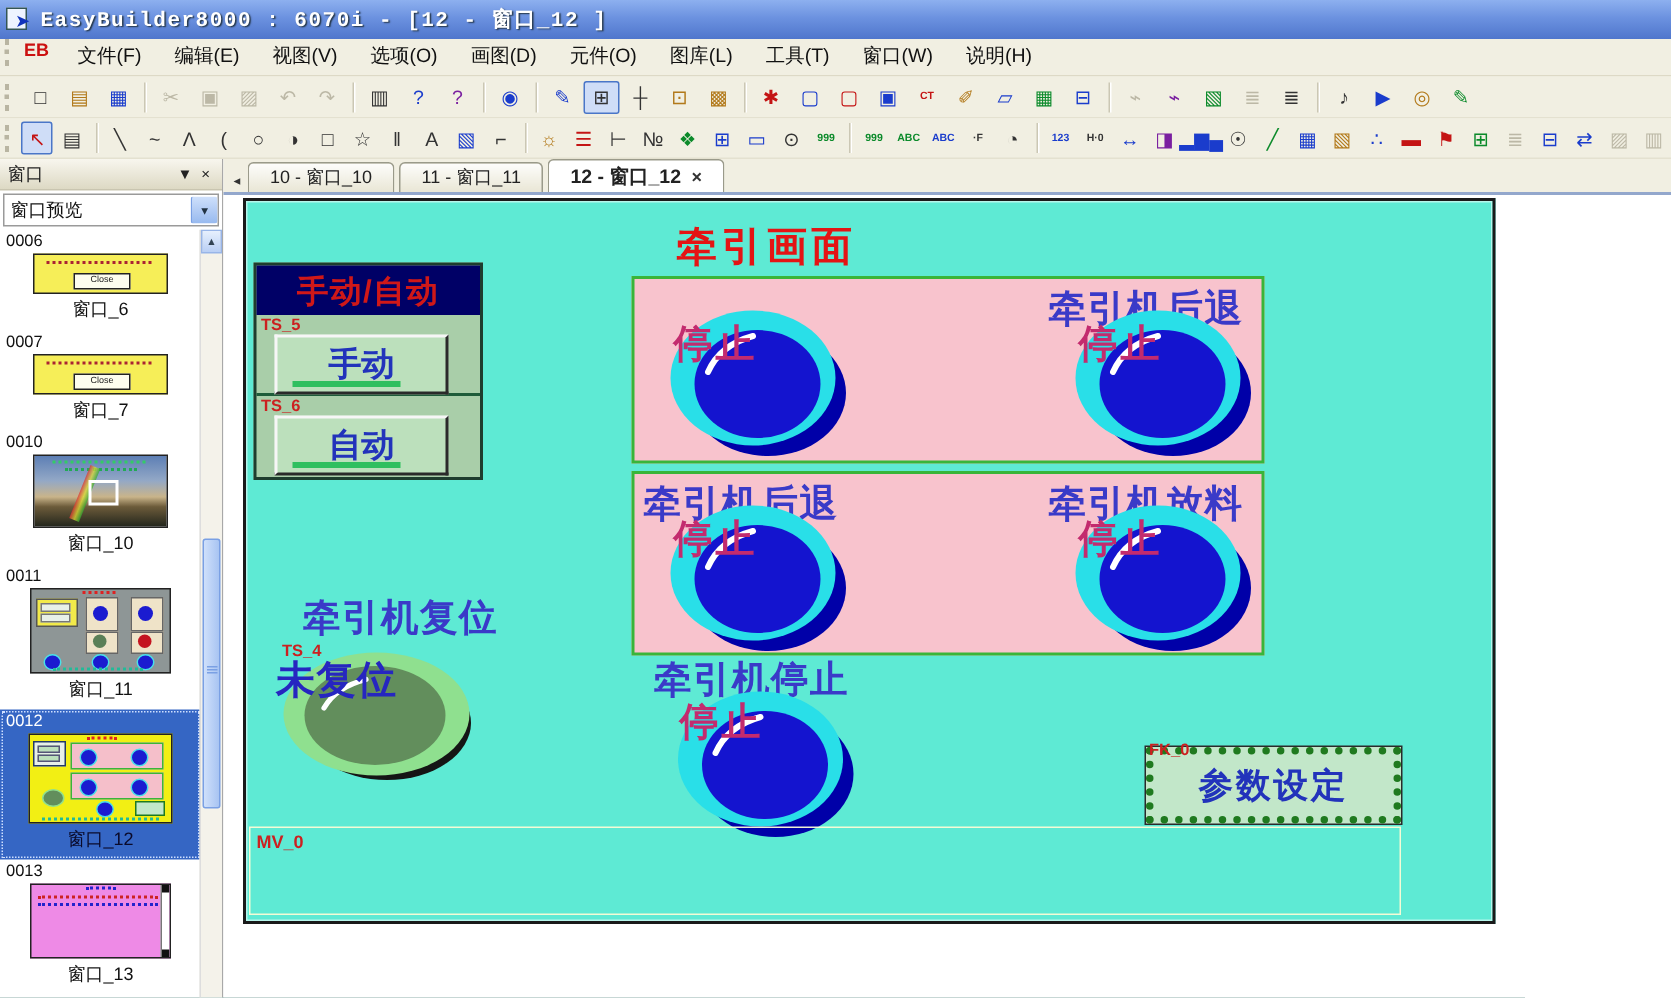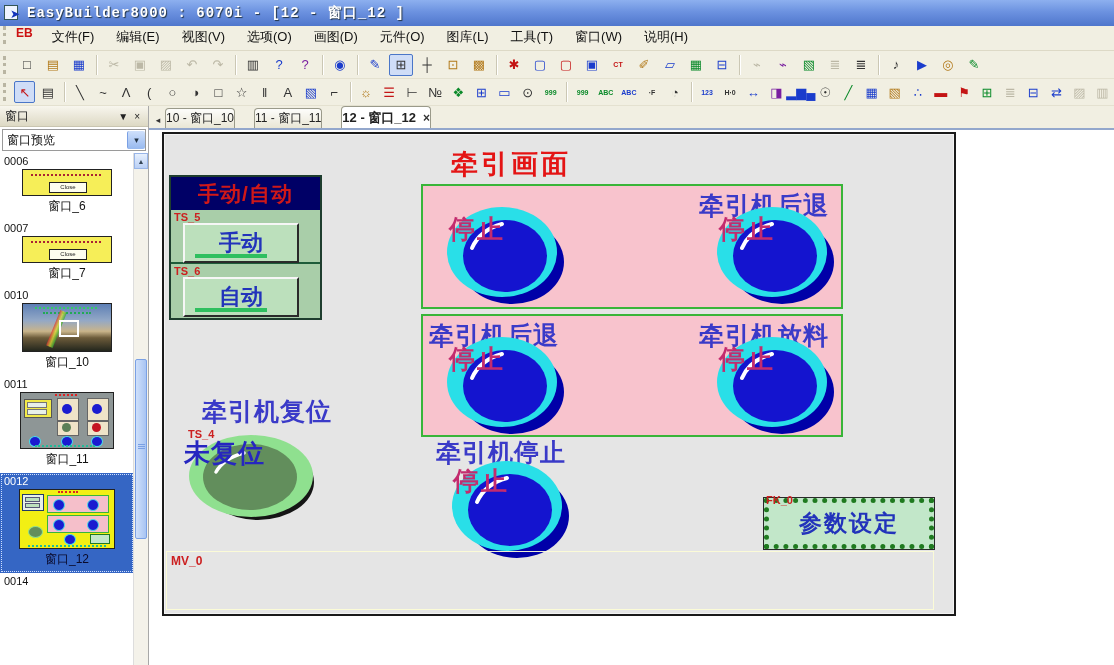--- a/index.html
+++ b/index.html
@@ -57,29 +57,29 @@
   .sb-arrow{height:14px;background:linear-gradient(#e7f0fd,#b9cff5);border:1px solid #98b5e8;font-size:7px;color:#345;
     display:flex;align-items:center;justify-content:center;}
   .sb-thumbbar{position:absolute;left:1px;right:1px;top:206px;height:178px;border:1px solid #7aa0e4;
     background:linear-gradient(90deg,#cfe0fb,#a8c4f2);border-radius:2px;}
   .sb-thumbbar .gripli{margin:84px auto 0;width:7px;border-top:1px solid #7aa0e4;box-shadow:0 2px 0 #7aa0e4,0 4px 0 #7aa0e4;}
 
   
   .workarea{flex:1;display:flex;flex-direction:column;background:#fff;}
   .tabstrip{height:22px;background:#f1efe2;display:flex;align-items:flex-end;border-bottom:2px solid #93a7cc;padding-left:2px;}
   .tab-nav{width:14px;height:16px;display:flex;align-items:center;justify-content:center;font-size:9px;color:#333;}
-  .tab{height:19px;padding:0 0;border:1px solid #9a9a8a;border-bottom:none;border-radius:4px 4px 0 0;
-    background:linear-gradient(#fdfdfb,#e9e6d5);font-size:12px;display:flex;align-items:center;margin-right:19px;color:#222;}
+  .tab{height:19px;padding:0 14px;border:1px solid #9a9a8a;border-bottom:none;border-radius:4px 4px 0 0;
+    background:linear-gradient(#fdfdfb,#e9e6d5);font-size:12px;display:flex;align-items:center;margin-right:3px;color:#222;}
   .tab.active{background:#fff;font-weight:bold;height:21px;font-size:13px;}
   .tab .x{margin-left:7px;font-weight:bold;font-size:12px;color:#333;}
   .editor{flex:1;position:relative;background:#fff;}
 
   
-  .canvas{position:absolute;left:13px;top:2px;width:790px;height:480px;background:#e5e5e5;
-    border:2px solid #1a1a1a;box-shadow:inset 0 0 0 1px rgba(255,255,255,.55);}
+  .canvas{position:absolute;left:13px;top:2px;width:790px;height:480px;background:#5eead4;
+    border:2px solid #1a1a1a;box-shadow:inset 0 0 0 1px rgba(255,255,255,.55);padding-left:41px;}
   .hmi-title{color:#e41414;font-size:27px;font-weight:bold;letter-spacing:3px;}
   .blue-label{color:#3a3ac8;font-size:25px;font-weight:bold;letter-spacing:1px;white-space:nowrap;}
   .stop-label{color:#c32b6e;font-size:26px;font-weight:bold;letter-spacing:2px;}
   .tag{color:#cc2020;font-size:11px;font-weight:bold;}
   .pinkpanel{background:#f8c3cd;border:2px solid #39b539;}
   .ma-panel{width:149px;height:141px;border:2px solid #1e3d2e;background:#a9cea9;}
   .ma-head{height:33px;background:#000066;color:#d01818;font-size:21px;font-weight:bold;
     display:flex;align-items:center;justify-content:center;letter-spacing:1px;}
   .ma-sec{position:relative;height:52px;border-bottom:2px solid #1e5c3a;}
   .ma-btn{position:absolute;left:12px;top:13px;width:112px;height:36px;background:#bce0bc;
@@ -318,20 +318,32 @@
               <span class="dot" style="left:33px;top:29px;width:10px;height:10px;background:#1b1bd0;border:1px solid #49e0e8;"></span>
               <span class="dot" style="left:67px;top:29px;width:10px;height:10px;background:#1b1bd0;border:1px solid #49e0e8;"></span>
               <span class="dot" style="left:8px;top:36px;width:13px;height:10px;background:#628e5c;border:1px solid #8fe08f;"></span>
               <span class="dot" style="left:44px;top:44px;width:10px;height:9px;background:#1b1bd0;border:1px solid #49e0e8;"></span>
               <span class="abs" style="left:70px;top:44px;width:18px;height:8px;background:#c2e7c9;border:1px solid #1f7a1f;"></span>
               <span class="abs" style="left:8px;top:55px;width:78px;border-top:2px dotted #2b9;"></span>
             </div>
             <div class="wcap">窗口_12</div>
           </div>
 
+          <div class="witem">
+            <div class="wid">0013</div>
+            <div class="wthumb t-pink">
+              <span class="abs" style="left:36px;top:1px;width:20px;border-top:2px dotted #22c;"></span>
+              <span class="abs" style="left:4px;top:7px;width:80px;border-top:2px dotted #c22;"></span>
+              <span class="abs" style="left:4px;top:12px;width:80px;border-top:2px dotted #22c;"></span>
+              <span class="abs" style="right:0;top:0;width:5px;height:48px;background:#fff;border-left:1px solid #777;"></span>
+              <span class="abs" style="right:0;top:0;width:5px;height:5px;background:#111;"></span>
+              <span class="abs" style="right:0;bottom:0;width:5px;height:5px;background:#111;"></span>
+            </div>
+            <div class="wcap">窗口_13</div>
+          </div>
 
           <div class="witem">
             <div class="wid">0014</div>
 
           </div>
 
         </div>
         <div class="sb-scroll">
           <div class="sb-arrow">▲</div>
           <div class="sb-thumbbar">

